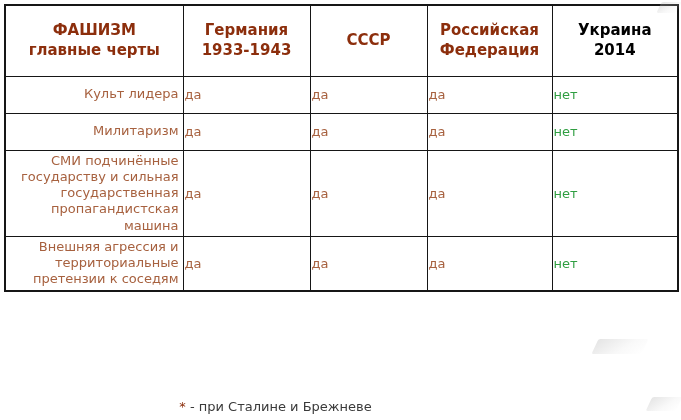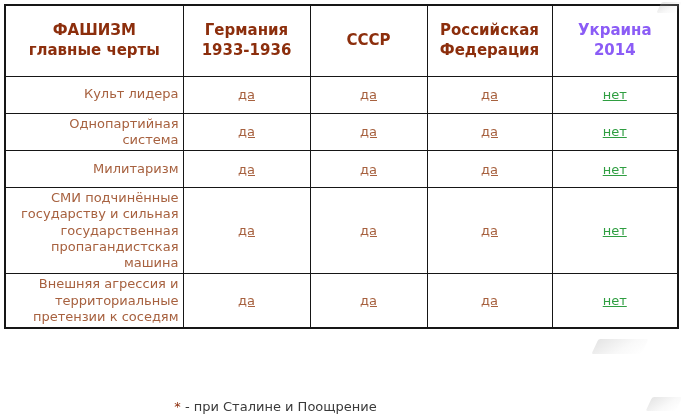--- a/index.html
+++ b/index.html
@@ -27,43 +27,41 @@
     font-size: 15px;
     font-weight: bold;
     color: #8c2e0c;
     text-align: center;
     vertical-align: middle;
     white-space: pre-line;
     line-height: 1.3;
     border-bottom: 2px solid #161616;
     padding: 0 2px;
   }
-  thead th.green { color: #8b5cf6; margin-left: 44px; }
+  thead th.green { color: #000000; margin-left: 44px; }
 
   tr.r1 { height: 37px; }
   tr.r2 { height: 36px; }
   tr.r3 { height: 37px; }
   tr.r4 { height: 52px; }
   tr.r5 { height: 51px; }
   tr.r6 { height: 62px; padding-left: 10px; }
   tr.r7 { height: 45px; }
 
   td.feat {
     font-size: 13px;
     color: #a7613f;
     text-align: right;
     vertical-align: middle;
     padding: 2px 4px 2px 6px;
     line-height: 1.25;
   }
   td.val {
     font-size: 13px;
-    text-align: center;
     vertical-align: middle;
-    text-decoration: underline;
   }
   td.val.yes { color: #a7613f; }
   td.val.no  { color: #2f9e41; margin-left: 36px; }
 
   .footnote {
     position: absolute;
     left: 4px; top: 399px;
     width: 673px;
     text-align: center;
     transform: translateX(-65px);
@@ -94,38 +92,31 @@
       <col style="width:127px">
       <col style="width:117px">
       <col style="width:125px">
       <col style="width:126px">
     </colgroup>
     <thead>
       <tr>
         <th>ФАШИЗМ
 главные черты</th>
         <th>Германия
-1933-1936</th>
+1933-1943</th>
         <th>СССР</th>
         <th>Российская
 Федерация</th>
         <th class="green">Украина
 2014</th>
       </tr>
     </thead>
     <tbody>
       <tr class="r1">
         <td class="feat">Культ лидера</td>
-        <td class="val yes">да</td>
-        <td class="val yes">да</td>
-        <td class="val yes">да</td>
-        <td class="val no">нет</td>
-      </tr>
-      <tr class="r2">
-        <td class="feat">Однопартийная система</td>
         <td class="val yes">да</td>
         <td class="val yes">да</td>
         <td class="val yes">да</td>
         <td class="val no">нет</td>
       </tr>
       <tr class="r3">
         <td class="feat">Милитаризм</td>
         <td class="val yes">да</td>
         <td class="val yes">да</td>
         <td class="val yes">да</td>
@@ -142,20 +133,20 @@
         <td class="feat">Внешняя агрессия и территориальные претензии к соседям</td>
         <td class="val yes">да</td>
         <td class="val yes">да</td>
         <td class="val yes">да</td>
         <td class="val no">нет</td>
       </tr>
     </tbody>
   </table>
 
   <div class="footnote">
-    <span class="marker">*</span><span> - при Сталине и Поощрение</span>
+    <span class="marker">*</span><span> - при Сталине и Брежневе</span>
   </div>
 
   <div class="smudge tr"></div>
   <div class="smudge mr"></div>
   <div class="smudge br"></div>
 
 </div>
 
 </body></html>

